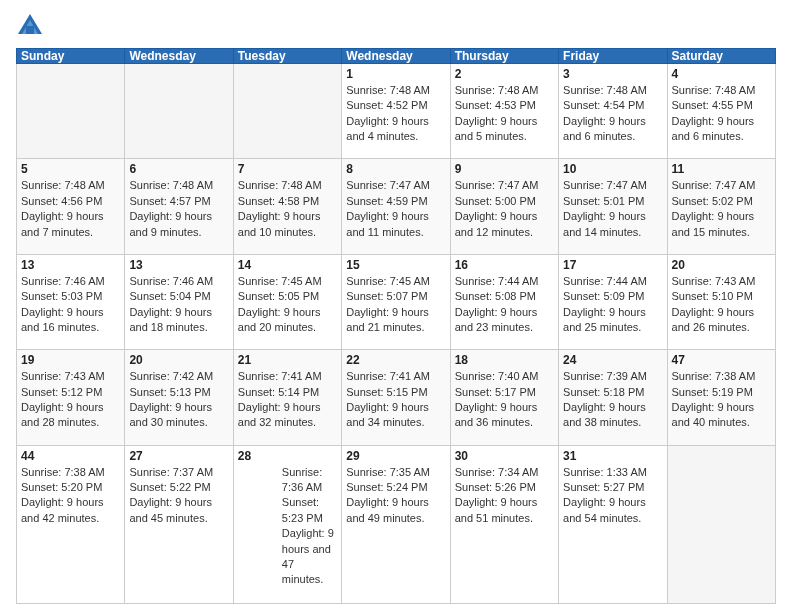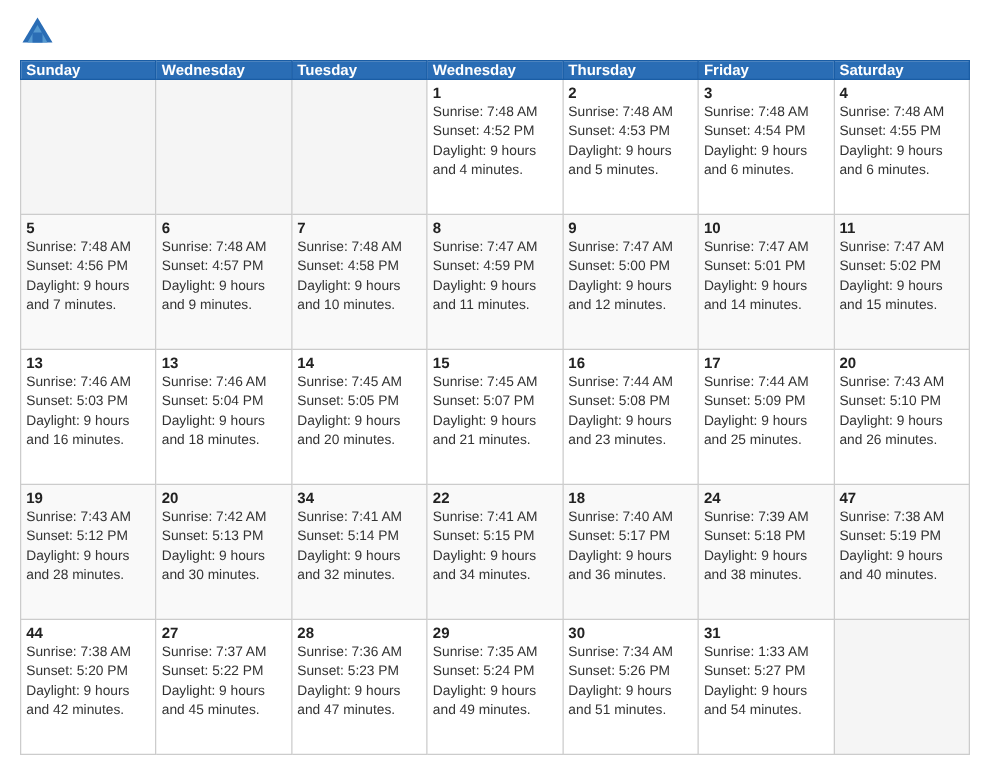--- a/index.html
+++ b/index.html
@@ -266,21 +266,21 @@
 Sunset: 5:12 PM
 Daylight: 9 hours and 28 minutes.</div>
           </td>
           <td>
             <span class="day-number">20</span>
             <div class="day-info" style="white-space: pre-line;">Sunrise: 7:42 AM
 Sunset: 5:13 PM
 Daylight: 9 hours and 30 minutes.</div>
           </td>
           <td>
-            <span class="day-number">34</span>
+            <span class="day-number">21</span>
             <div class="day-info" style="white-space: pre-line;">Sunrise: 7:41 AM
 Sunset: 5:14 PM
 Daylight: 9 hours and 32 minutes.</div>
           </td>
           <td>
             <span class="day-number">22</span>
             <div class="day-info" style="white-space: pre-line;">Sunrise: 7:41 AM
 Sunset: 5:15 PM
 Daylight: 9 hours and 34 minutes.</div>
           </td>
@@ -311,21 +311,21 @@
 Daylight: 9 hours and 42 minutes.</div>
           </td>
           <td>
             <span class="day-number">27</span>
             <div class="day-info" style="white-space: pre-line;">Sunrise: 7:37 AM
 Sunset: 5:22 PM
 Daylight: 9 hours and 45 minutes.</div>
           </td>
           <td>
             <span class="day-number">28</span>
-            <div class="day-info" style="white-space: pre-line;">Sunrise: 7:36 AM
+            <div class="day-info" style="white-space: pre-line; margin-left: 44px;">Sunrise: 7:36 AM
 Sunset: 5:23 PM
 Daylight: 9 hours and 47 minutes.</div>
           </td>
           <td>
             <span class="day-number">29</span>
             <div class="day-info" style="white-space: pre-line;">Sunrise: 7:35 AM
 Sunset: 5:24 PM
 Daylight: 9 hours and 49 minutes.</div>
           </td>
           <td>

